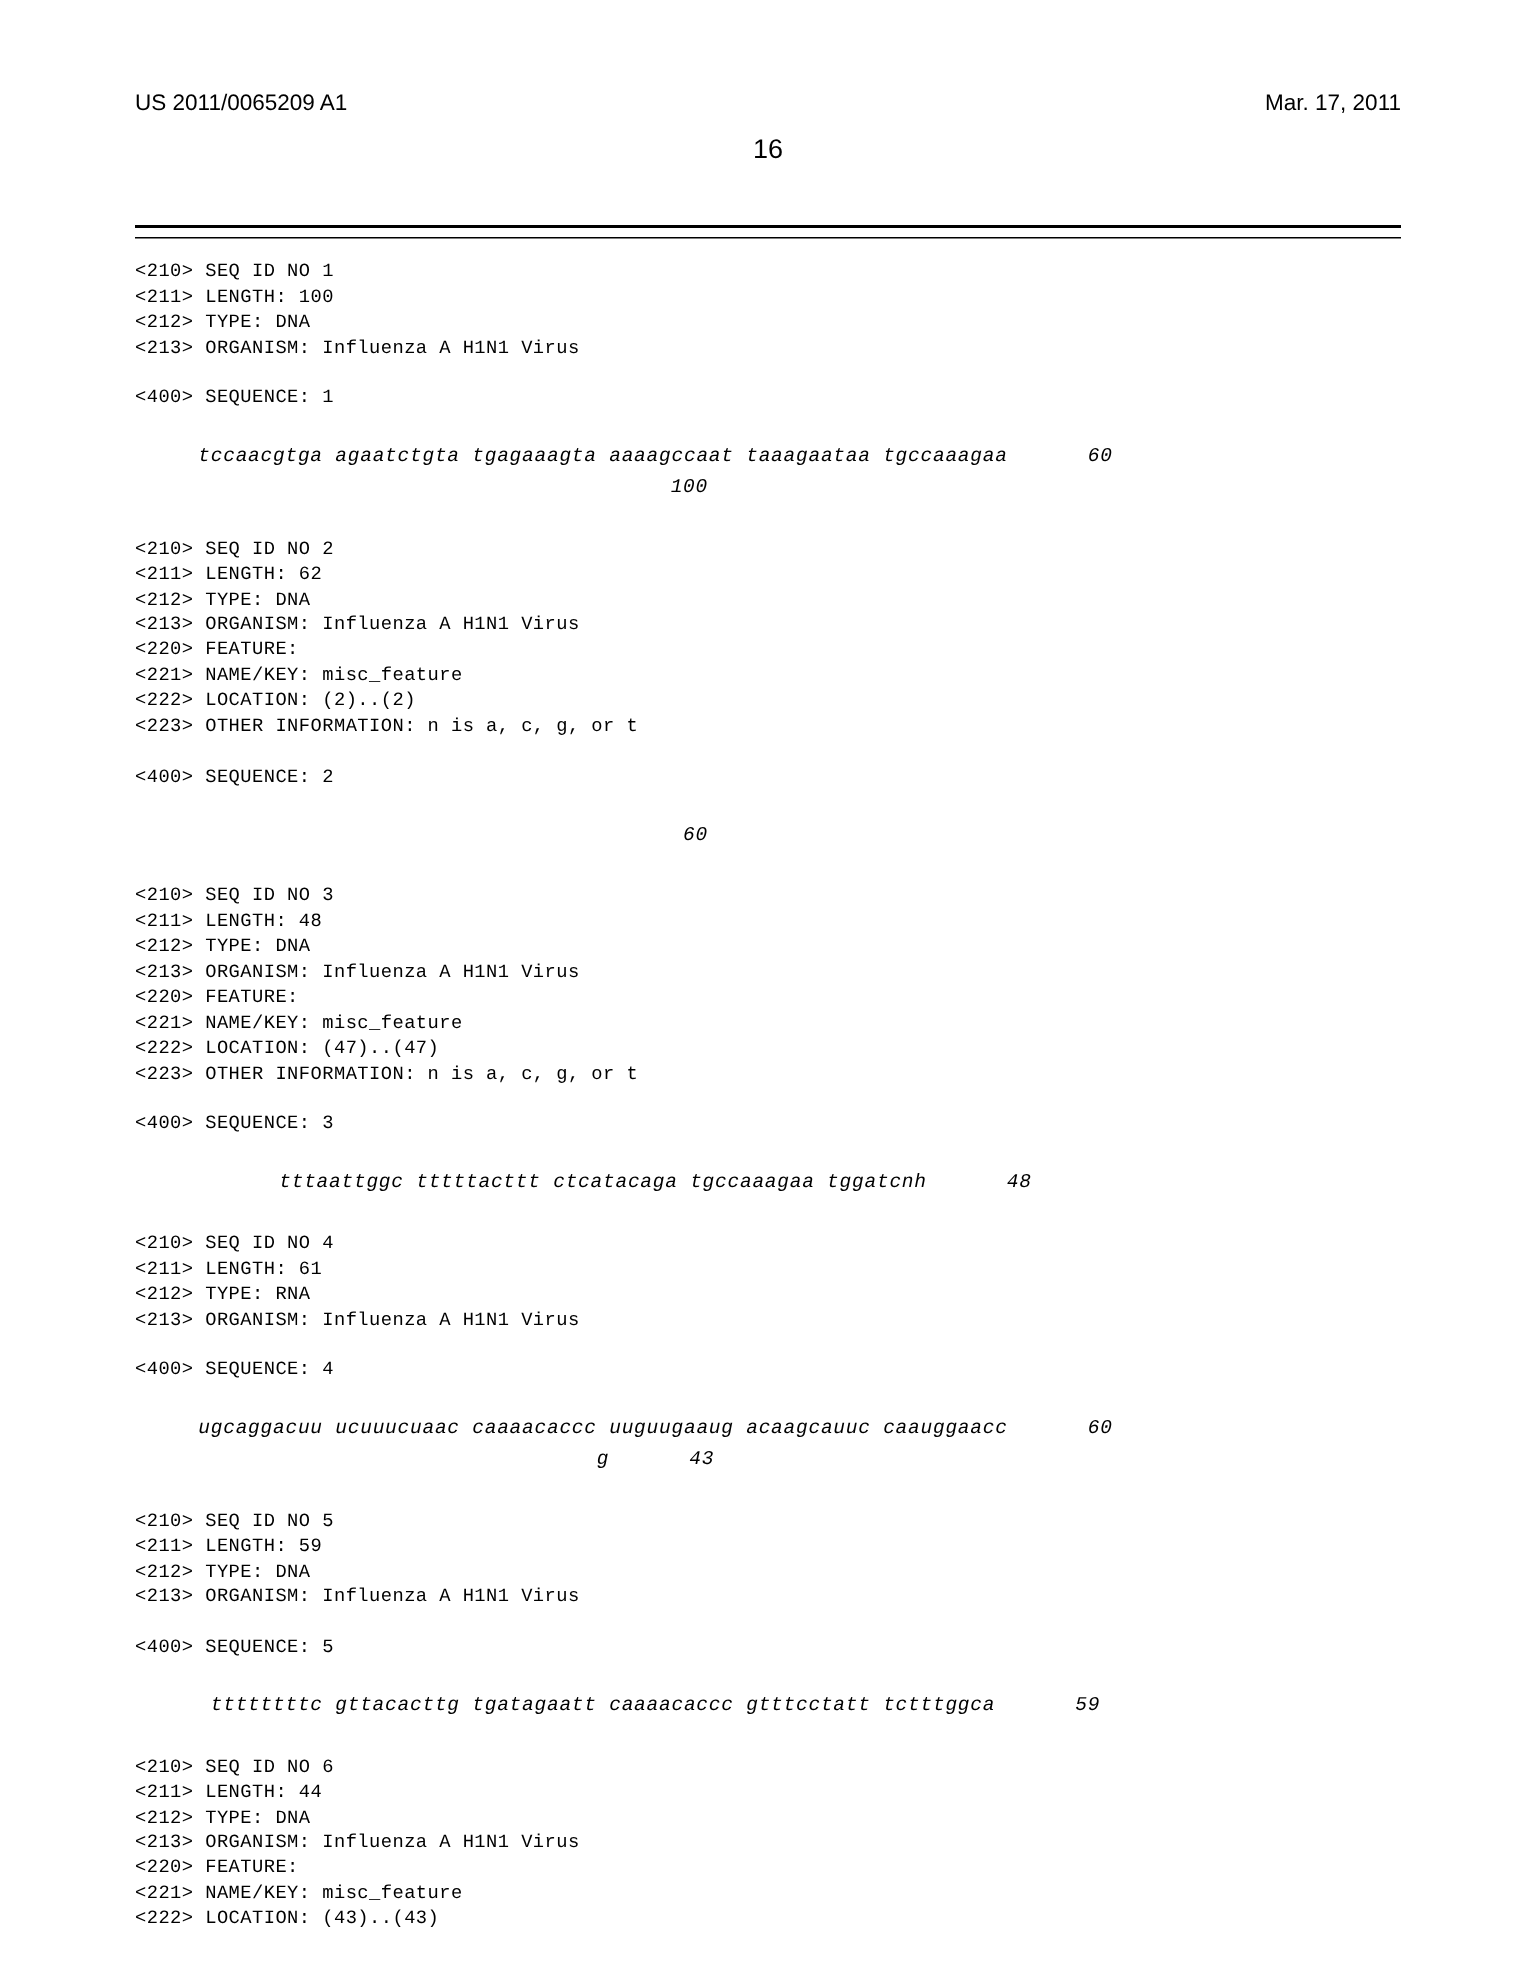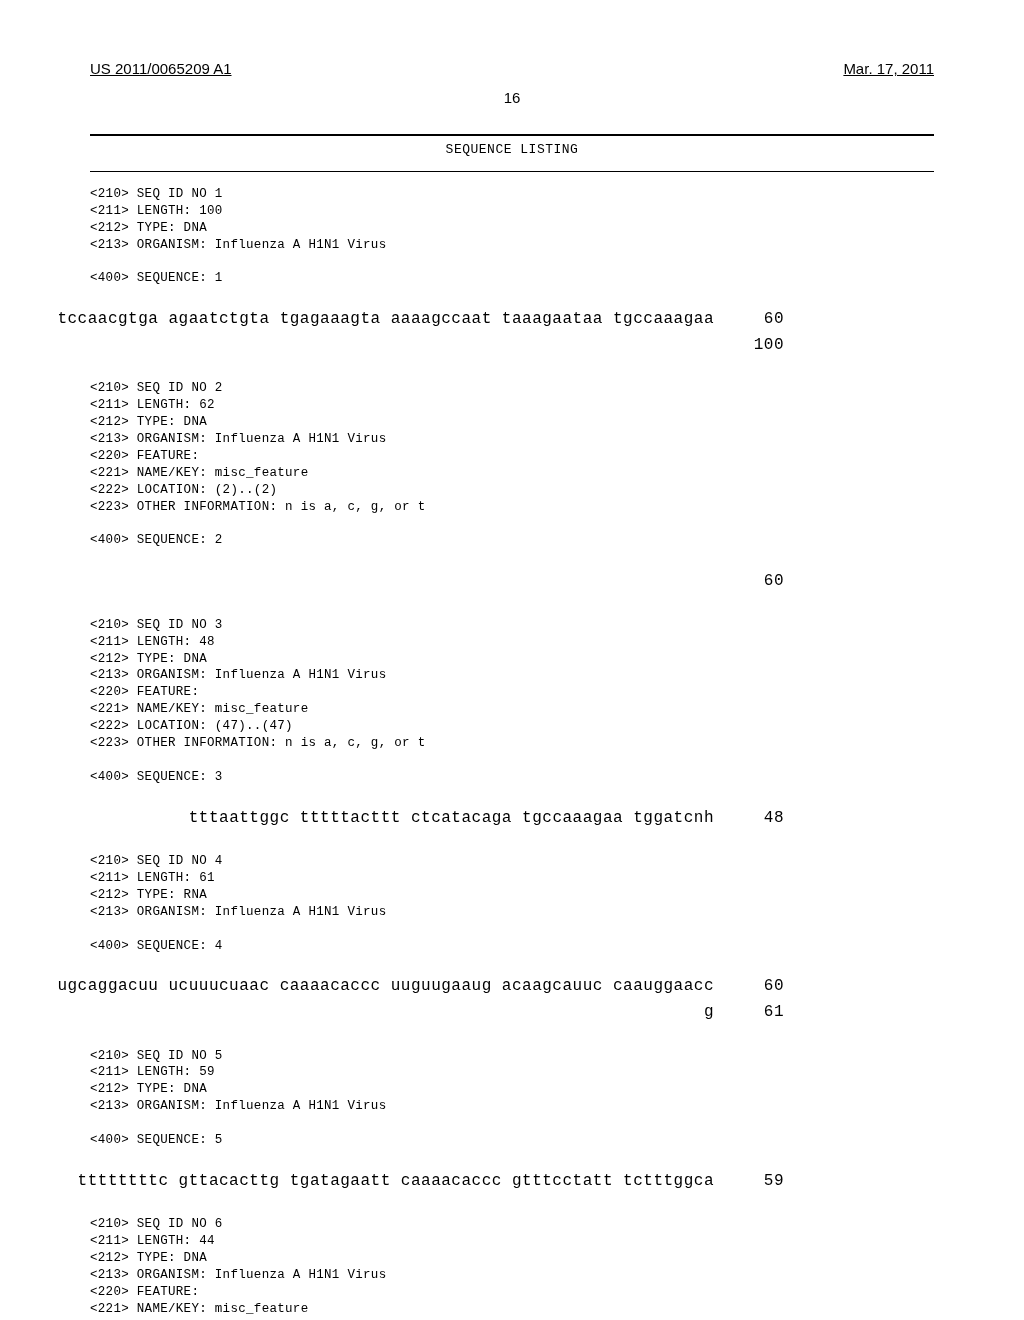--- a/index.html
+++ b/index.html
@@ -11,27 +11,26 @@
   }
   .page {
     padding: 60px 90px 60px 90px;
   }
   .header {
     display: flex;
     justify-content: space-between;
     font-size: 15px;
     font-family: Arial, sans-serif;
     margin-bottom: 12px;
-    text-decoration: underline;
   }
   .pagenum {
     text-align: center;
-    font-size: 15px;
+    font-size: 18px;
     font-family: Arial, sans-serif;
-    margin-bottom: 28px;
+    margin-bottom: 40px;
   }
   .rule {
     border: none;
     border-top: 2px solid #000;
     margin: 0 0 6px 0;
   }
   .rule-thin {
     border: none;
     border-top: 1px solid #000;
     margin: 0 0 14px 0;
@@ -46,25 +45,26 @@
   .seq-block {
     font-family: "Courier New", monospace;
     font-size: 12.5px;
     line-height: 1.35;
     white-space: pre;
     margin-bottom: 20px;
     letter-spacing: 0.3px;
   }
   .seq-line {
     display: flex;
-    justify-content: flex-end;
+    justify-content: center;
     font-family: "Courier New", monospace;
-    font-size: 16px;
+    font-size: 13px;
     line-height: 1.6;
     letter-spacing: 0.5px;
+    font-style: italic;
   }
   .seq-line .seq {
     white-space: pre;
   }
   .seq-line .num {
     padding-left: 30px;
     min-width: 40px;
     text-align: right;
   }
   .seq-group {
@@ -78,21 +78,20 @@
 <div class="page">
 
   <div class="header">
     <span>US 2011/0065209 A1</span>
     <span>Mar. 17, 2011</span>
   </div>
 
   <div class="pagenum">16</div>
 
   <hr class="rule">
-  <div class="listing-title">SEQUENCE LISTING</div>
   <hr class="rule-thin">
 
 
   <div id="entries">
       <div class="seq-block">&lt;210&gt; SEQ ID NO 1
 &lt;211&gt; LENGTH: 100
 &lt;212&gt; TYPE: DNA
 &lt;213&gt; ORGANISM: Influenza A H1N1 Virus
 
 &lt;400&gt; SEQUENCE: 1</div>
@@ -142,21 +141,21 @@
 &lt;213&gt; ORGANISM: Influenza A H1N1 Virus
 
 &lt;400&gt; SEQUENCE: 4</div>
       <div class="seq-group">
         <div class="seq-line">
           <span class="seq">ugcaggacuu ucuuucuaac caaaacaccc uuguugaaug acaagcauuc caauggaacc</span>
           <span class="num">60</span>
         </div>
         <div class="seq-line">
           <span class="seq">g</span>
-          <span class="num">61</span>
+          <span class="num">43</span>
         </div>
       </div>
       <div class="seq-block">&lt;210&gt; SEQ ID NO 5
 &lt;211&gt; LENGTH: 59
 &lt;212&gt; TYPE: DNA
 &lt;213&gt; ORGANISM: Influenza A H1N1 Virus
 
 &lt;400&gt; SEQUENCE: 5</div>
       <div class="seq-group">
         <div class="seq-line">

